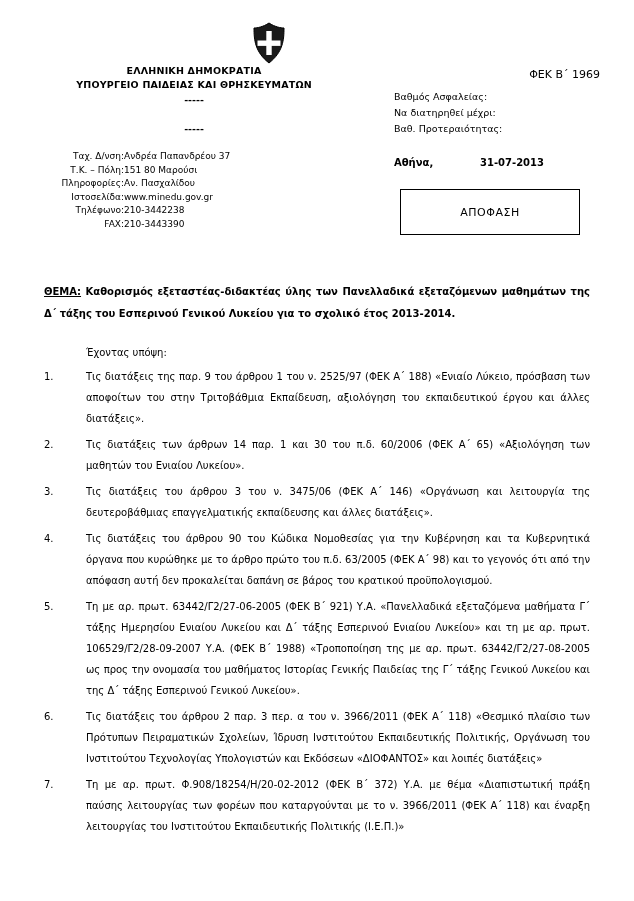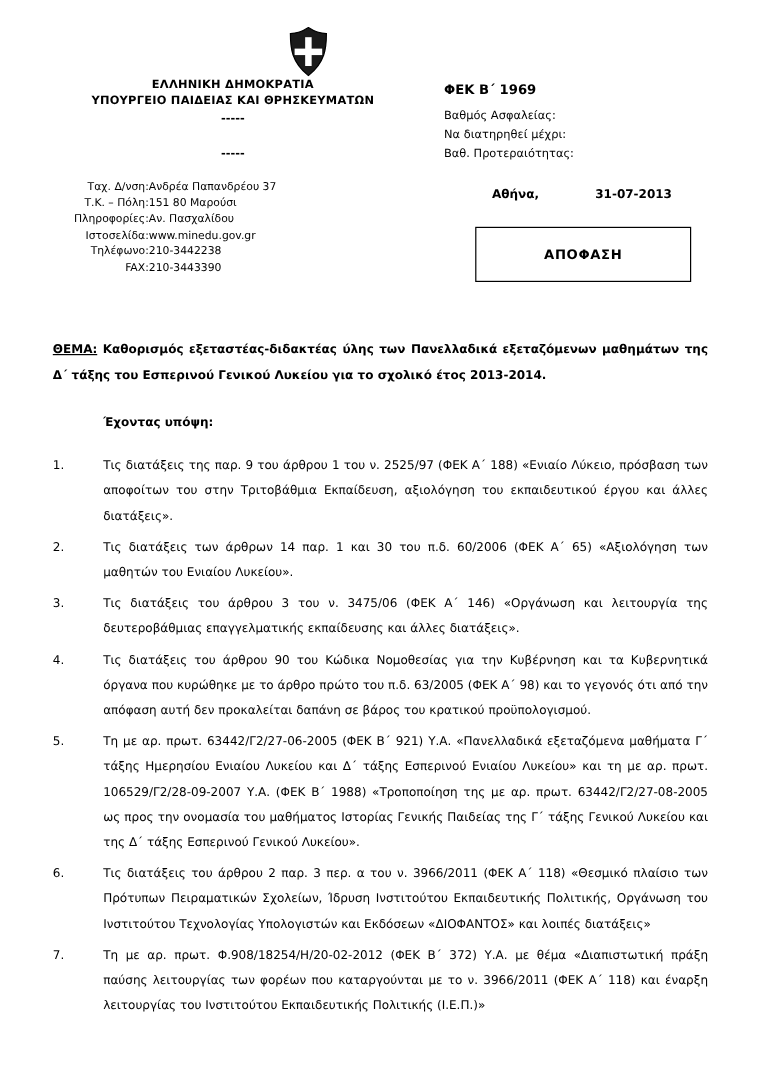--- a/index.html
+++ b/index.html
@@ -19,21 +19,21 @@
     position: relative;
     width: 634px;
     height: 901px;
     padding: 0;
     box-sizing: border-box;
   }
 
   
   .header {
     position: relative;
-    padding: 22px 44px 0 44px;
+    padding: 22px 20px 0 44px;
   }
   .emblem-wrap {
     display: flex;
     justify-content: center;
     margin-left: -120px;
   }
   .emblem {
     width: 36px;
     height: 42px;
   }
@@ -79,54 +79,53 @@
   .contact-row {
     display: flex;
     text-align: right;
   }
   .contact-label {
     width: 78px;
     flex: 0 0 78px;
   }
   .fek {
     font-size: 11px;
-    font-weight: bold;
-    text-align: left;
+    font-weight: normal;
+    text-align: right;
     padding-right: 14px;
   }
   .sec-block {
     margin-top: 8px;
     font-size: 9.5px;
     line-height: 16px;
   }
   .date-block {
     margin-top: 18px;
     font-size: 10px;
     font-weight: bold;
     line-height: 16px;
   }
   .date-row {
     display: flex;
-    margin-left: 40px;
   }
   .date-label {
     width: 86px;
     flex: 0 0 86px;
   }
   .decision-box {
     margin-top: 18px;
-    margin-left: 26px;
+    margin-left: 6px;
     width: 178px;
     height: 44px;
     border: 1px solid #000;
     display: flex;
     align-items: center;
     justify-content: center;
     font-size: 11px;
-    font-weight: bold;
+    font-weight: normal;
     letter-spacing: .5px;
   }
 
   
   .subject {
     margin: 46px 44px 0 44px;
     font-size: 10px;
     font-weight: bold;
     line-height: 22px;
     text-align: justify;
@@ -135,22 +134,21 @@
     text-decoration: underline;
   }
 
   
   .body {
     margin: 22px 44px 0 44px;
   }
   .having {
     font-size: 10px;
     margin-left: 42px;
-    margin-bottom: 20px;
-    font-weight: bold;
+    margin-bottom: 8px;
   }
   .item {
     display: flex;
     font-size: 10px;
     line-height: 21px;
     margin-bottom: 5px;
   }
   .item-num {
     width: 42px;
     flex: 0 0 42px;

